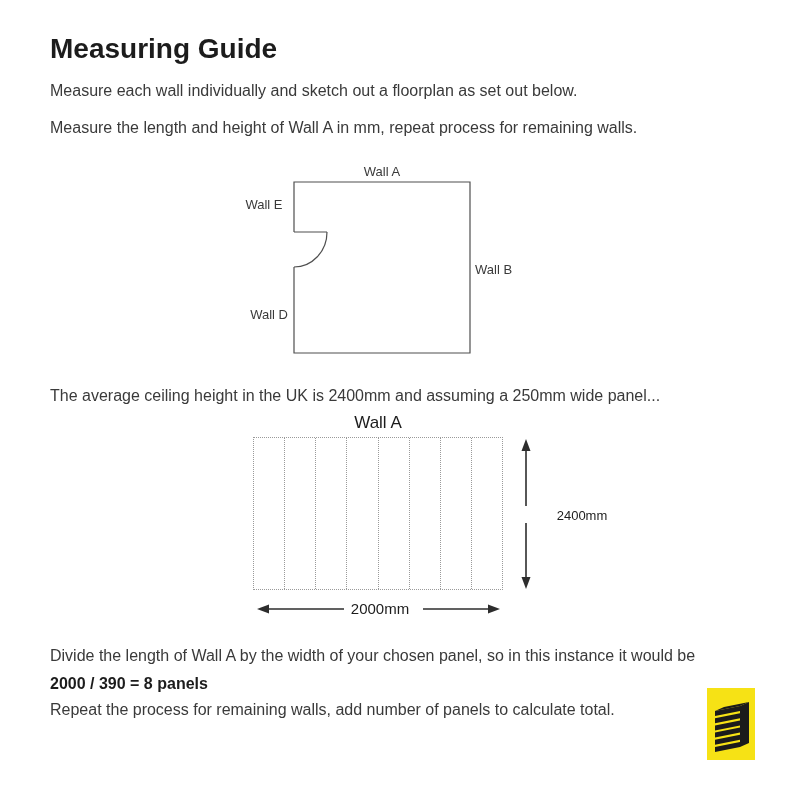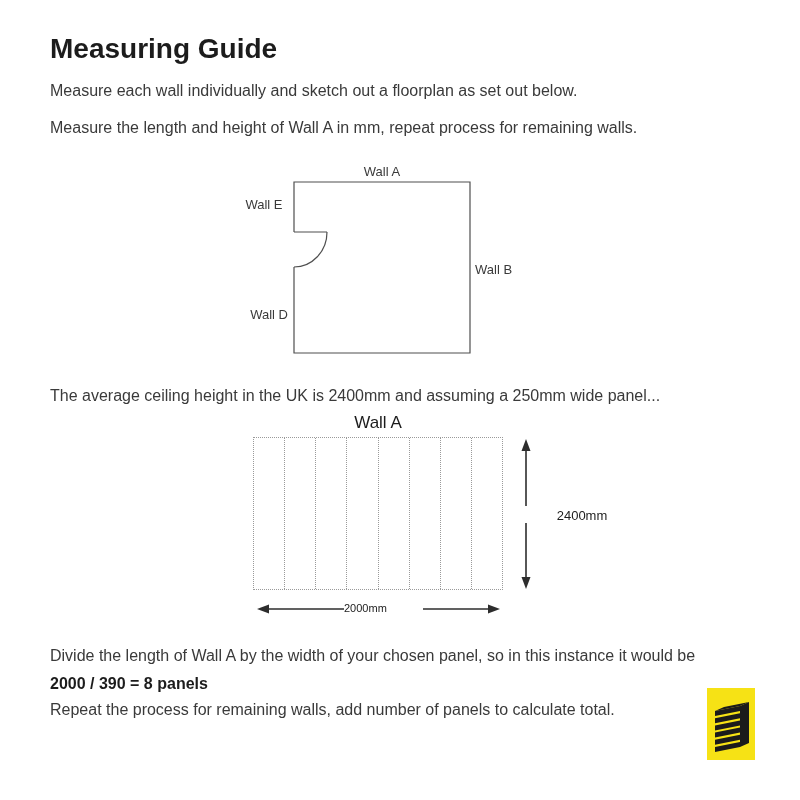--- a/index.html
+++ b/index.html
@@ -53,21 +53,21 @@
   .panel { flex:1; border-right:1px dotted var(--dotted,#9a9a9a); }
   .panel:last-child { border-right:none; }
   #pdArrows { position:absolute; left:0; top:0; }
   .arrow-line { stroke:var(--arrow,#2d2d2d); stroke-width:1.6; }
   .arrow-head { fill:var(--arrow,#2d2d2d); stroke:none; }
   .dim-label {
     position:absolute; font-size:13px; line-height:15px;
     color:var(--title,#2b2b2b); white-space:nowrap;
   }
   #dimHeight { left:266px; top:98px;  width:64px; text-align:center;margin-left:44px; }
-  #dimWidth  { left:104px; top:191px; width:72px; text-align:left; font-size:11px; }
+  #dimWidth  { left:104px; top:191px; width:72px; text-align:center; font-size:15px; }
 
   
   #logo {
     left:707px; top:688px; width:48px; height:72px;
     background:var(--accent-yellow,#f6e215);
   }
   .logo-shape { fill:var(--logo-dark,#1b1b1b); }
 </style>
 </head>
 <body>

